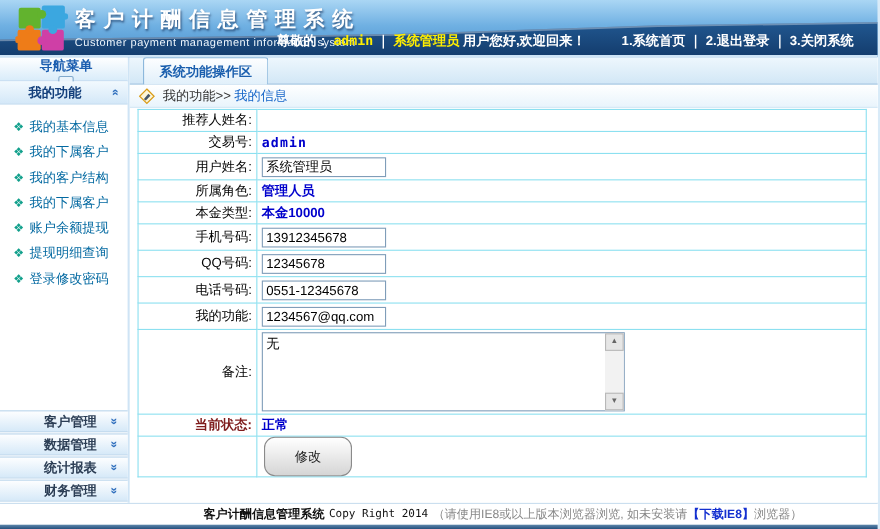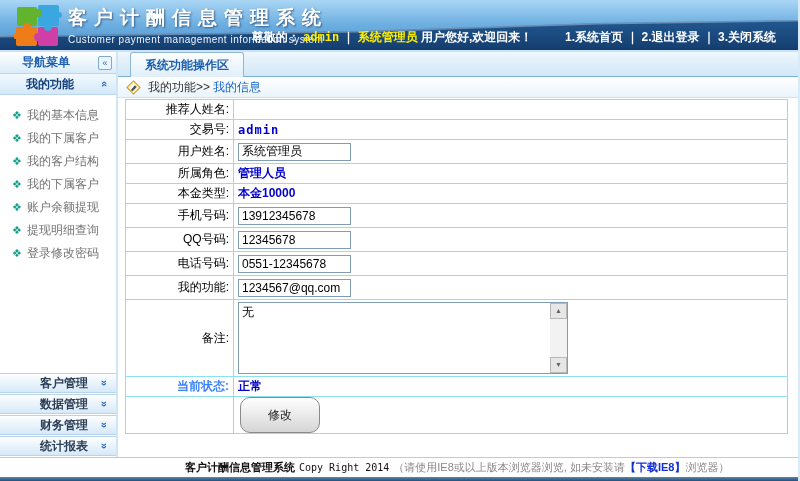--- a/index.html
+++ b/index.html
@@ -28,34 +28,34 @@
   .userbar .mono { font-family:"DejaVu Sans Mono", monospace; }
   .userbar .gap { display:inline-block; width:26px; }
   .hlink { cursor:pointer; color:#fff; text-decoration:none; }
 
   
   .bodyrow { display:flex; height:405px; }
 
   
   .sidebar { width:118px; background:#fff; border-right:2px solid #cfe4f5; display:flex; flex-direction:column; }
   .sb-title { height:22px; background:linear-gradient(180deg,#ffffff,#d9ecfa);
-              border-bottom:1px solid #b9d6ee; display:flex; align-items:center; padding:0 4px 0 22px; }
+              border-bottom:1px solid #b9d6ee; display:flex; align-items:center; padding:0 4px 0 8px;flex-direction:column; }
   .sb-title-txt { color:#1d5fb0; font-weight:bold; font-size:12px; flex:1; }
   .sb-collapse { width:14px; height:14px; border:1px solid #7fa8cc; background:#eaf4fc; color:#2a6ab8;
                  font-size:9px; line-height:12px; text-align:center; border-radius:2px; cursor:pointer; }
   .sb-sec { height:21px; background:linear-gradient(180deg,#f2f9fe,#d4e8f8);
             border-bottom:1px solid #b9d6ee; display:flex; align-items:center; padding:0 8px 0 26px; cursor:pointer; }
   .sb-sec-txt { font-size:12px; font-weight:bold; color:#14407c; flex:1; }
   .chev { color:#2f6fbd; font-size:11px; font-weight:bold; display:inline-block; }
   .chev.up { transform:rotate(90deg); }
   .chev.down { transform:rotate(-90deg); }
   .sb-items { padding-top:9px; }
   .s-item { height:23px; display:flex; align-items:center; padding-left:12px; cursor:pointer; }
   .s-ico { color:#12a08c; font-size:11px; margin-right:5px; }
-  .s-txt { font-size:12px; color:#737373; }
+  .s-txt { font-size:12px; color:#0369a1; }
   .sb-spacer { flex:1; }
   .sb-bar { height:20px; margin-bottom:1px; background:linear-gradient(180deg,#fdfeff,#d6e9f8);
             border:1px solid #b8d4ec; border-left:none; border-right:none;
             display:flex; align-items:center; padding:0 10px 0 40px; cursor:pointer;justify-content:flex-end; }
   .sb-bar-txt { font-size:12px; font-weight:bold; color:#2c3e55; flex:1; }
 
   
   .main { flex:1; background:#fff; display:flex; flex-direction:column; }
   .tabstrip { height:25px; background:linear-gradient(180deg,#eef7fd,#d2e7f6);
               border-bottom:1px solid #7fb0d8; display:flex; align-items:center; padding-left:12px; }
@@ -66,21 +66,21 @@
            border-bottom:1px solid #cde4f4; display:flex; align-items:center; padding-left:8px; }
   .crumb-ico { margin-right:7px; display:flex; }
   .crumb-path { font-size:12px; color:#333; }
   .crumb-cur { font-size:12px; color:#1464c8; margin-left:3px; }
 
   
   .formwrap { padding:1px 0 0 7px; }
   table.frm { border-collapse:collapse; width:663px; border:1px solid #6cd5ea; }
   table.frm td { border:1px solid #8ce0f0; font-size:12px; background:#fff; padding:0 4px; }
   td.lbl { width:108px; text-align:right; color:#000; padding-right:5px; }
-  td.lbl.blue { color:#3b82f6; font-weight:bold; }
+  td.lbl.blue { color:#7f1d1d; font-weight:bold; }
   .r-plain td { height:20px; }
   .r-input td { height:24px; }
   .r-ta td { height:76px; vertical-align:middle; }
   .r-btn td { height:23px; background:#e9f6fc; }
   .bval { color:#0000cc; font-weight:bold; }
   .bval.mono { font-family:"DejaVu Sans Mono", monospace; letter-spacing:1px; }
   input.fi { width:113px; height:18px; border:1px solid #7f9db9; font-size:12px; padding:1px 3px;
              font-family:"Liberation Sans", sans-serif; background:#fff; }
   .ta-wrap { position:relative; width:330px; height:72px; margin:2px 0; }
   textarea.fta { width:330px; height:72px; border:1px solid #7f9db9; resize:none; font-size:12px;
@@ -196,25 +196,25 @@
 
       <div class="sb-bar">
         <span class="sb-bar-txt">客户管理</span>
         <span class="chev down">«</span>
       </div>
       <div class="sb-bar">
         <span class="sb-bar-txt">数据管理</span>
         <span class="chev down">«</span>
       </div>
       <div class="sb-bar">
+        <span class="sb-bar-txt">统计报表</span>
+        <span class="chev down">«</span>
+      </div>
+      <div class="sb-bar">
         <span class="sb-bar-txt">财务管理</span>
-        <span class="chev down">«</span>
-      </div>
-      <div class="sb-bar">
-        <span class="sb-bar-txt">统计报表</span>
         <span class="chev down">«</span>
       </div>
     </div>
 
     <div class="main">
       <div class="tabstrip">
         <div class="tab">系统功能操作区</div>
       </div>
 
       <div class="crumb">

